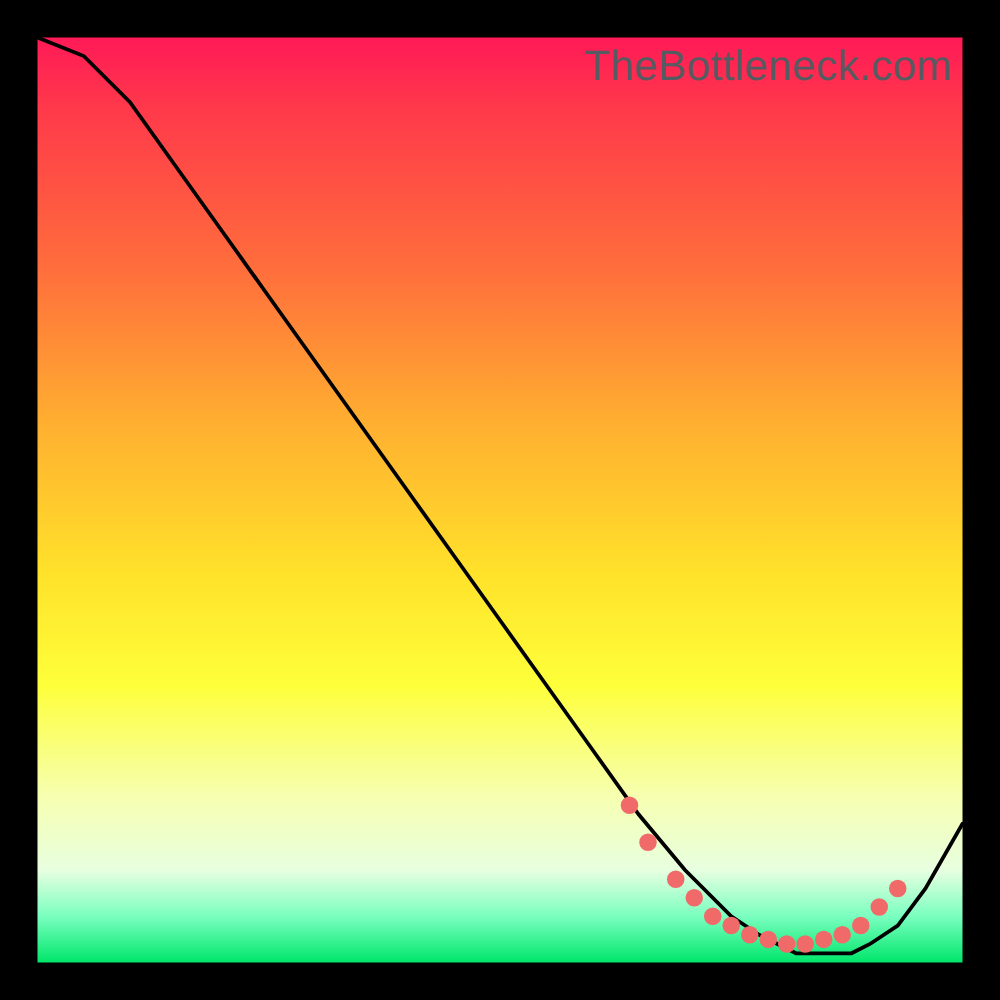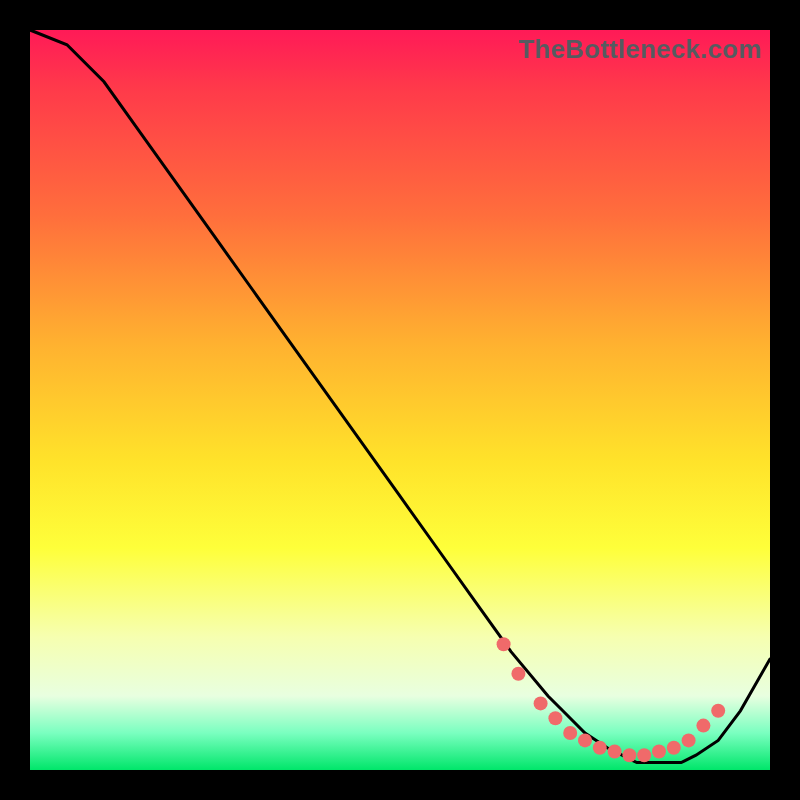--- a/index.html
+++ b/index.html
@@ -35,23 +35,23 @@
       #e8ffe0 90%,
       #7affc0 95%,
       #00e66a 100%
     );
   }
   .watermark {
     position: absolute;
     top: 4px;
     right: 8px;
     color: #555b60;
-    font-size: 26px;
+    font-size: 34px;
     letter-spacing: 0.2px;
-    font-weight: 700;
+    font-weight: 400;
     user-select: none;
     margin-left: 44px;
   }
   svg.curve {
     position: absolute;
     left: 0;
     top: 0;
     width: 740px;
     height: 740px;
     overflow: visible;

